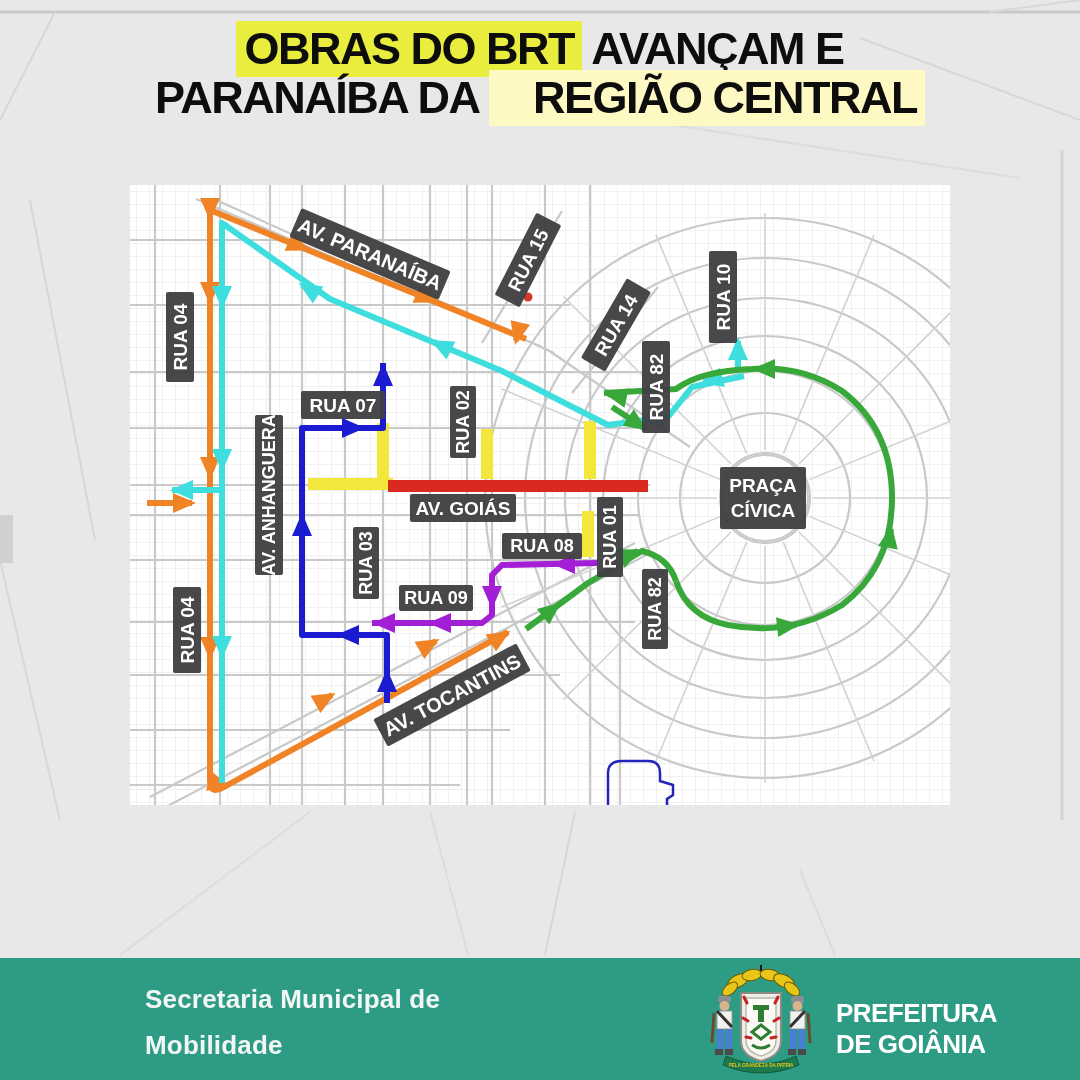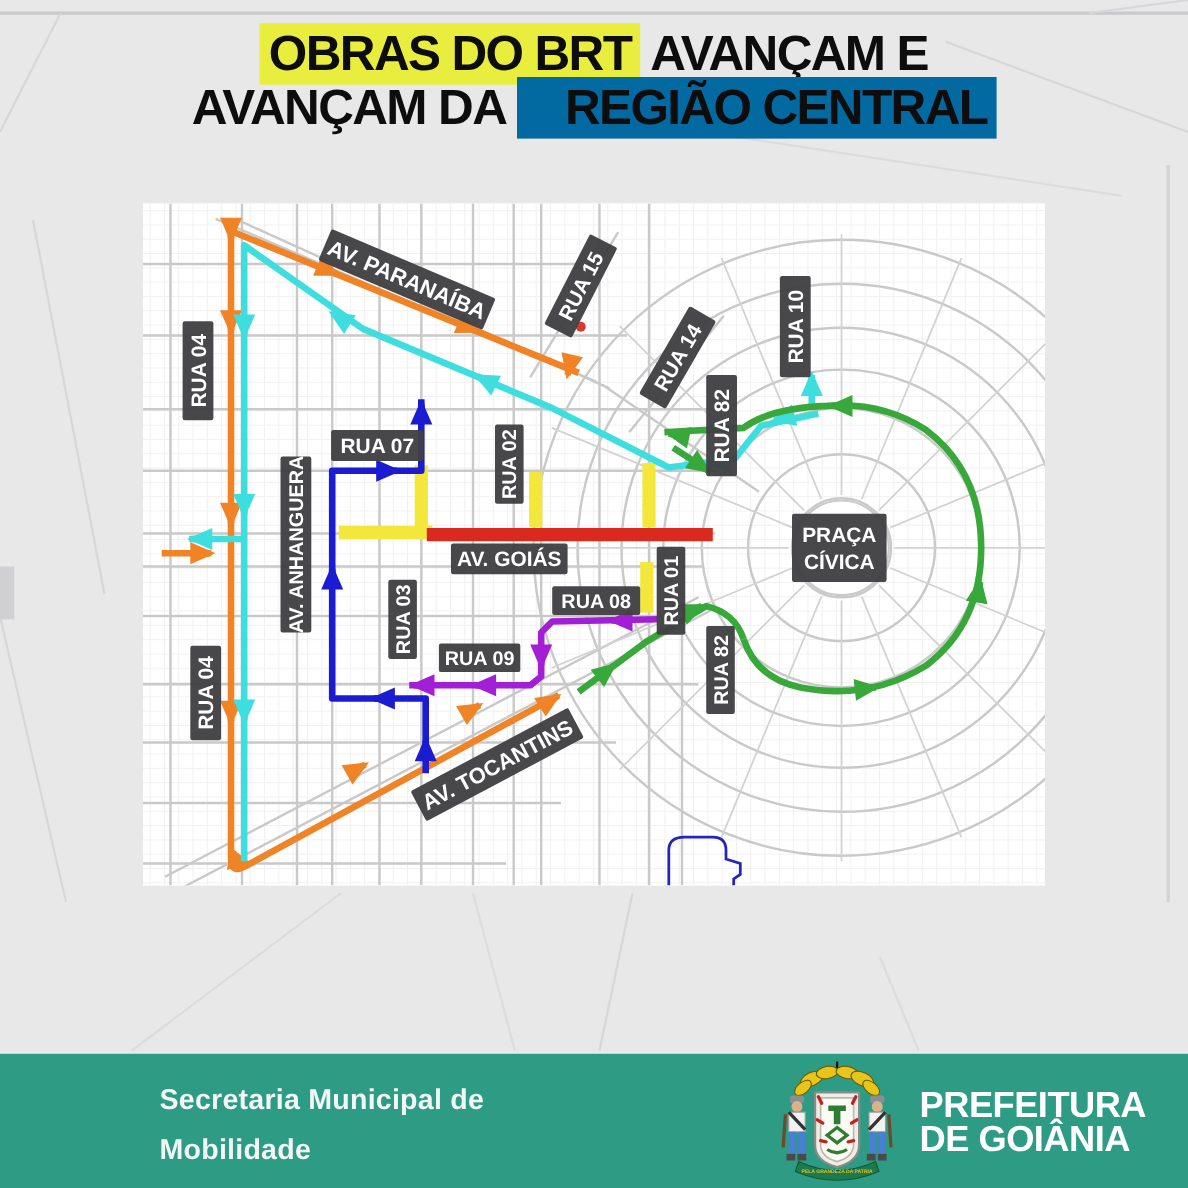--- a/index.html
+++ b/index.html
@@ -15,22 +15,22 @@
   .map-panel{position:absolute;left:130px;top:185px;width:820px;height:620px;
              background:#ffffff;z-index:2;}
   .map-panel svg{display:block;}
   
   .legend{position:absolute;left:0;top:820px;width:1080px;height:130px;z-index:2;}
   
   .footer{position:absolute;left:0;top:958px;width:1080px;height:122px;background:#2e9c85;z-index:3;}
   .footer .org{position:absolute;left:145px;top:18px;color:#f2f6f4;font-weight:700;
                font-size:26px;line-height:46px;letter-spacing:0.2px;}
   .footer .crest{position:absolute;left:700px;top:5px;}
-  .footer .brand{position:absolute;left:836px;top:30px;color:#ffffff;font-weight:800;
-                 font-size:33px;line-height:31px;letter-spacing:-0.5px;}
+  .footer .brand{position:absolute;left:836px;top:40px;color:#ffffff;font-weight:800;
+                 font-size:26px;line-height:31px;letter-spacing:-0.5px;}
 </style>
 </head>
 <body>
 
 <svg class="bg-lines" width="1080" height="1080">
   <line x1="0" y1="12" x2="1080" y2="12" stroke="#c9c9cb" stroke-width="3"></line>
   <line x1="860" y1="38" x2="1080" y2="120" stroke="#d7d7d9" stroke-width="2"></line>
   <line x1="990" y1="12" x2="1080" y2="0" stroke="#d7d7d9" stroke-width="2"></line>
   <line x1="55" y1="12" x2="0" y2="120" stroke="#d7d7d9" stroke-width="2"></line>
   <line x1="640" y1="120" x2="1020" y2="178" stroke="#dcdcde" stroke-width="2"></line>
@@ -39,21 +39,21 @@
   <line x1="0" y1="560" x2="60" y2="820" stroke="#d7d7d9" stroke-width="2"></line>
   <line x1="575" y1="812" x2="545" y2="955" stroke="#d7d7d9" stroke-width="2"></line>
   <line x1="430" y1="812" x2="468" y2="955" stroke="#dcdcde" stroke-width="2"></line>
   <line x1="800" y1="870" x2="835" y2="955" stroke="#dcdcde" stroke-width="2"></line>
   <line x1="120" y1="955" x2="310" y2="812" stroke="#dcdcde" stroke-width="2"></line>
   <rect x="0" y="515" width="13" height="48" fill="#d0d0d2"></rect>
 </svg>
 
 <header class="title">
   <div class="line"><span class="hl" style="background: rgb(233, 238, 62);">OBRAS DO BRT</span><span> AVANÇAM E</span></div>
-  <div class="line"><span>AVANÇAM DA </span><span class="hl" style="background: #0369a1; padding-left: 44px;">REGIÃO CENTRAL</span></div>
+  <div class="line"><span>PARANAÍBA DA </span><span class="hl" style="background: #fef9c3; padding-left: 44px;">REGIÃO CENTRAL</span></div>
 </header>
 
 <div class="map-panel">
 <svg id="mapsvg" width="820" height="620" viewBox="0 0 820 620">
   <defs>
     <pattern id="parcels" width="13" height="13" patternUnits="userSpaceOnUse">
       <path d="M6.5,0 V13 M0,6.5 H13" stroke="#efefef" stroke-width="1" fill="none"></path>
     </pattern>
     <marker id="m-o" markerUnits="userSpaceOnUse" markerWidth="26" markerHeight="24" refX="20" refY="11" orient="auto">
       <path d="M1,1 L24,11 L1,21 z" fill="#ef8326"></path>

